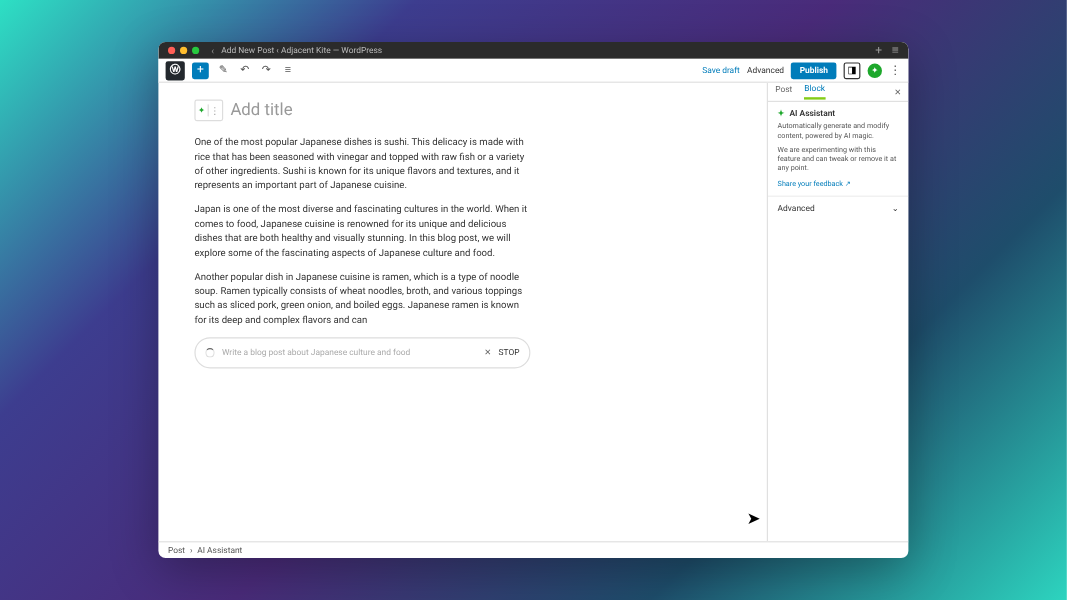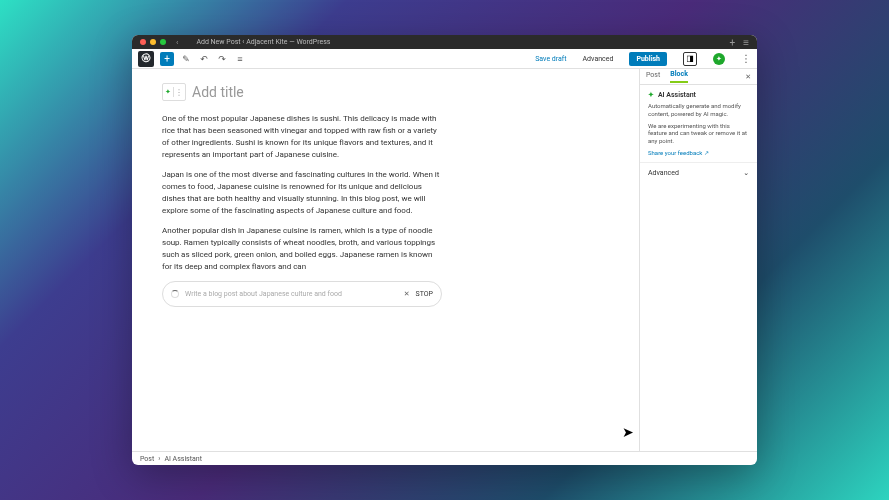--- a/index.html
+++ b/index.html
@@ -2,27 +2,27 @@
 <html><head>
 <meta charset="utf-8">
 <style>
 * { margin:0; padding:0; box-sizing:border-box; font-family: -apple-system, BlinkMacSystemFont, "Segoe UI", Roboto, sans-serif; }
 body { width:889px; height:500px; background:linear-gradient(135deg,#2de0c4 0%,#3d3d8f 25%,#4a2b7a 50%,#1e4d6b 75%,#2dd4bf 100%); display:flex; align-items:center; justify-content:center; overflow:hidden; }
 .window { width:625px; height:430px; background:#fff; border-radius:6px; overflow:hidden; box-shadow:0 10px 40px rgba(0,0,0,.3); display:flex; flex-direction:column; position:relative; }
 .titlebar { height:14px; background:#2b2b2b; display:flex; align-items:center; padding:0 8px; gap:4px; font-size:7px; color:#ccc; }
 .tl-dot { width:6px; height:6px; border-radius:50%; }
 .tl-red{background:#ff5f56}.tl-yel{background:#ffbd2e}.tl-grn{background:#27c93f}
 .tl-back{color:#999;margin-left:6px;font-size:8px}
-.tl-title{margin-left:14px;color:#bbb}
+.tl-title{margin-left:2px;color:#bbb}
 .tl-right{margin-left:auto;display:flex;gap:8px;color:#999;font-size:10px}
 .toolbar { height:20px; background:#fff; border-bottom:1px solid #e0e0e0; display:flex; align-items:center; padding:0 6px; gap:6px; }
 .wp-logo { width:16px; height:16px; background:#23282d; border-radius:2px; display:flex; align-items:center; justify-content:center; color:#fff; font-size:9px; font-weight:bold; }
 .add-btn { width:14px; height:14px; background:#007cba; border-radius:2px; color:#fff; display:flex; align-items:center; justify-content:center; font-size:10px; cursor:pointer; }
 .tool-ic { width:12px; height:12px; color:#555; display:flex; align-items:center; justify-content:center; cursor:pointer; font-size:9px; }
-.tb-right { margin-left:auto; display:flex; align-items:center; gap:16px; font-size:7px; }
+.tb-right { margin-left:auto; display:flex; align-items:center; gap:6px; font-size:7px; }
 .save-draft{color:#007cba;cursor:pointer}
 .preview{color:#333;cursor:pointer}
 .publish{background:#007cba;color:#fff;padding:3px 7px;border-radius:2px;cursor:pointer;font-weight:700}
 .sq-btn{width:14px;height:14px;border:1px solid #333;border-radius:2px;display:flex;align-items:center;justify-content:center;cursor:pointer;font-size:8px}
 .grn-btn{width:12px;height:12px;background:#1ea82c;border-radius:50%;display:flex;align-items:center;justify-content:center;color:#fff;font-size:7px;cursor:pointer}
 .kebab{color:#555;cursor:pointer;font-size:10px}
 .body-area{flex:1;display:flex;overflow:hidden}
 .editor{flex:1;padding:14px 30px;overflow-y:auto;color:#333;position:relative}
 .title-row{display:flex;align-items:center;gap:6px;margin-bottom:12px}
 .title-block{width:24px;height:18px;border:1px solid #ddd;border-radius:2px;display:flex;align-items:center;justify-content:center;gap:2px;padding:0 2px}
@@ -32,21 +32,21 @@
 .title-text{font-size:14px;font-weight:400;color:#999}
 .para{font-size:8px;line-height:1.5;color:#333;margin-bottom:8px;max-width:280px}
 .ai-input{margin-top:8px;max-width:280px;border:1px solid #ddd;border-radius:14px;height:18px;display:flex;align-items:center;padding:12px 8px;gap:6px;font-size:7px}
 .spinner{width:8px;height:8px;border:1px solid #ddd;border-top-color:#666;border-radius:50%}
 .ai-placeholder{color:#aaa;flex:1}
 .stop-x{color:#666;cursor:pointer}
 .stop-txt{color:#333;font-weight:400;cursor:pointer}
 .sidebar{width:118px;border-left:1px solid #e0e0e0;background:#fff;font-size:7px;color:#333;display:flex;flex-direction:column}
 .sb-tabs{display:flex;border-bottom:1px solid #e0e0e0;height:16px;align-items:center;padding:0 6px;gap:10px}
 .sb-tab{cursor:pointer;color:#666;padding-bottom:3px}
-.sb-tab.active{color:#007cba;border-bottom:2px solid #84cc16;font-weight:700}
+.sb-tab.active{color:#007cba;border-bottom:2px solid #84cc16;font-weight:400}
 .sb-close{margin-left:auto;cursor:pointer;color:#666}
 .sb-section{padding:6px 8px;border-bottom:1px solid #eee}
 .sb-head{display:flex;align-items:center;gap:4px;font-weight:600;font-size:7px;margin-bottom:3px}
 .sb-desc{font-size:6px;color:#555;line-height:1.3;margin-bottom:4px}
 .sb-link{font-size:6px;color:#007cba;cursor:pointer}
 .sb-adv{padding:6px 8px;display:flex;justify-content:space-between;align-items:flex-start;font-size:7px;cursor:pointer}
 .footer{height:14px;border-top:1px solid #e0e0e0;display:flex;align-items:center;padding:0 8px;font-size:7px;color:#555;gap:4px}
 .cursor{position:absolute;left:490px;top:389px;font-size:14px;color:#000;pointer-events:none}
 </style>
 </head>

